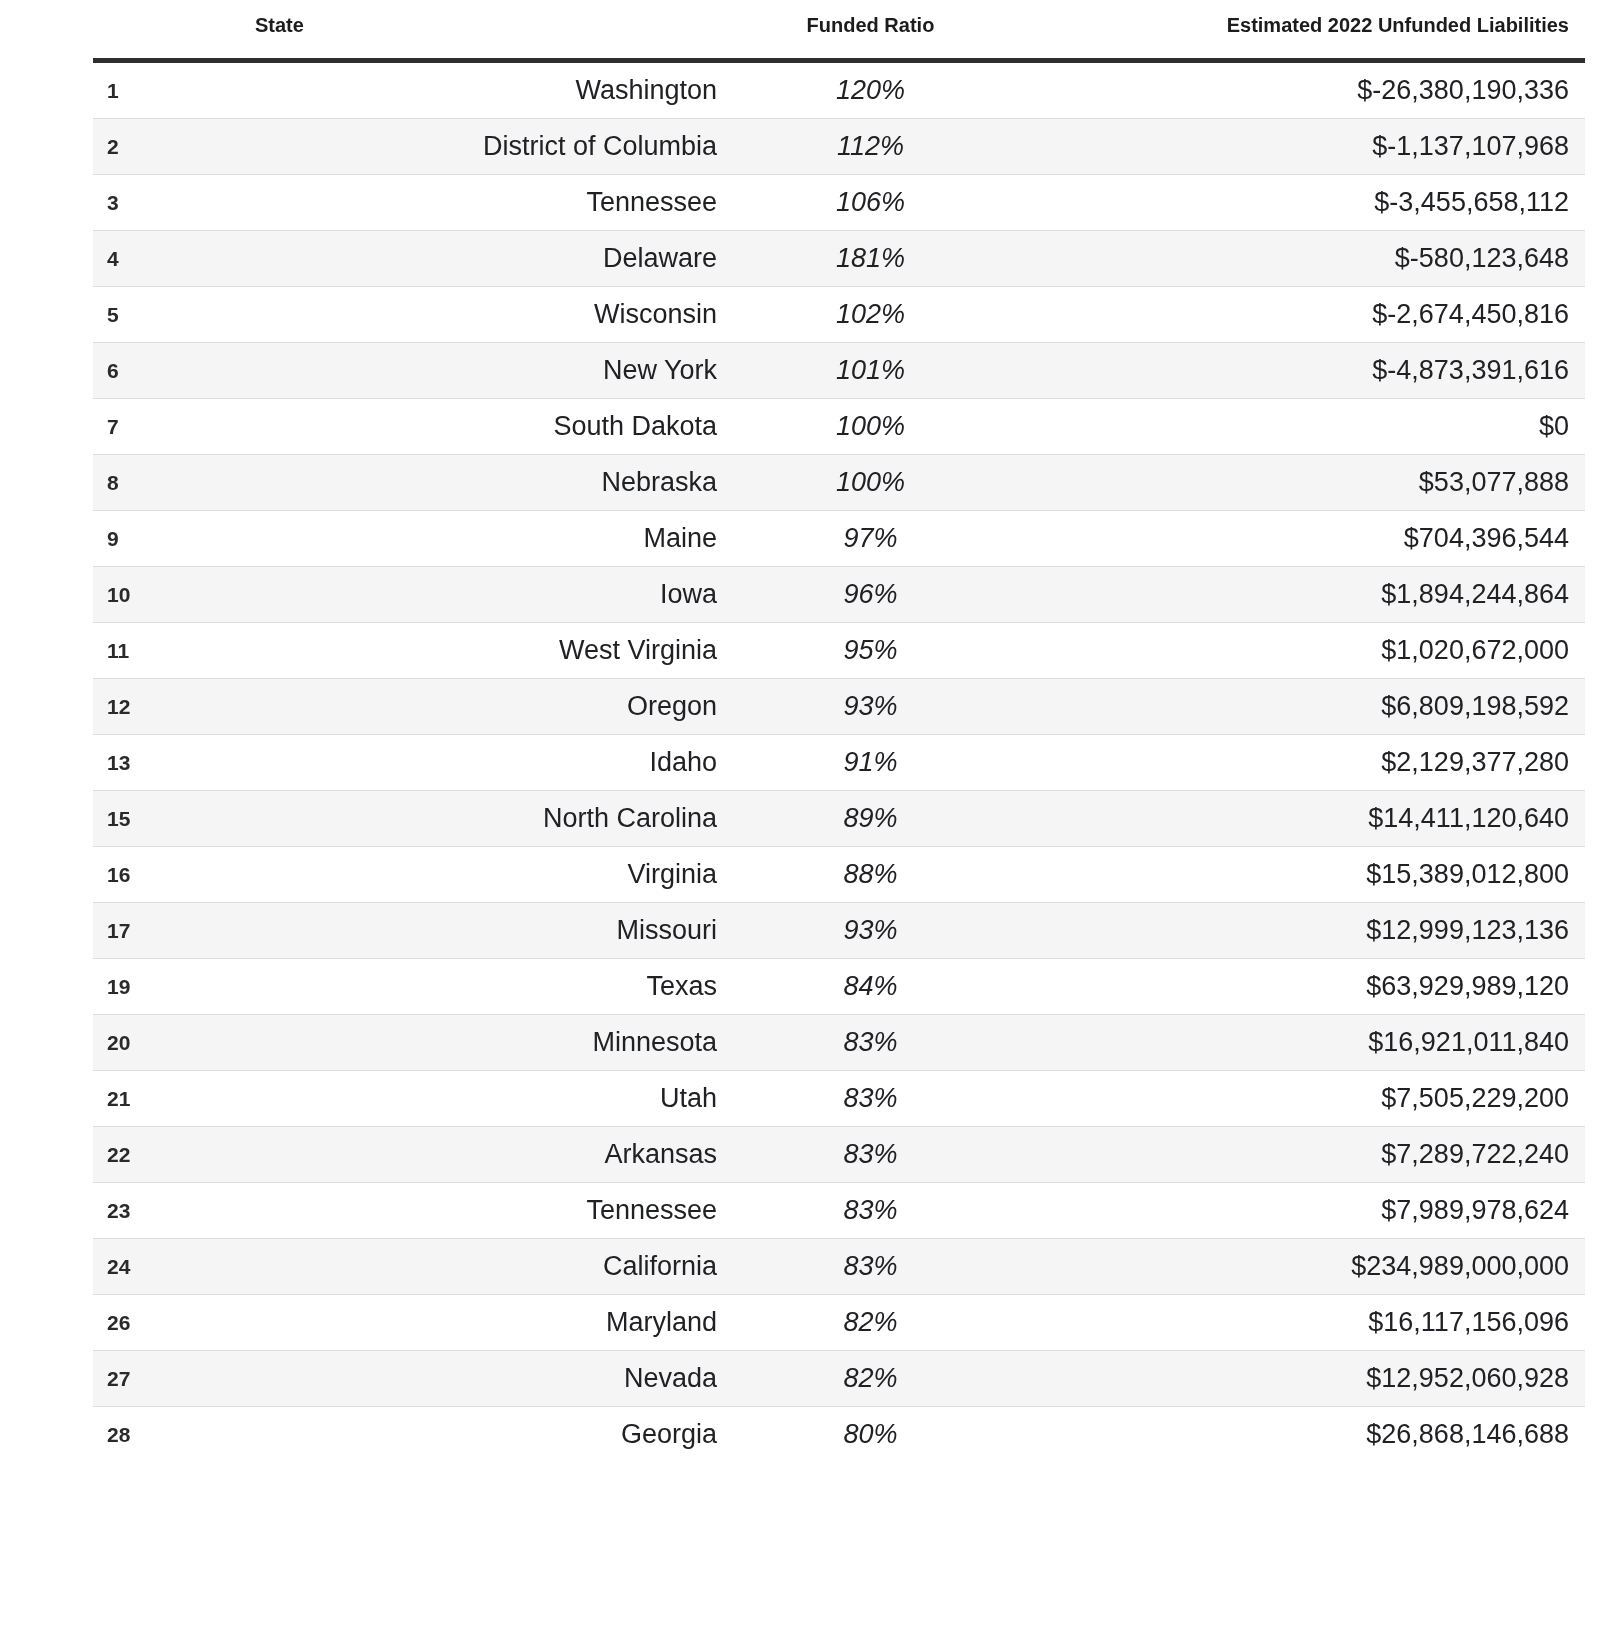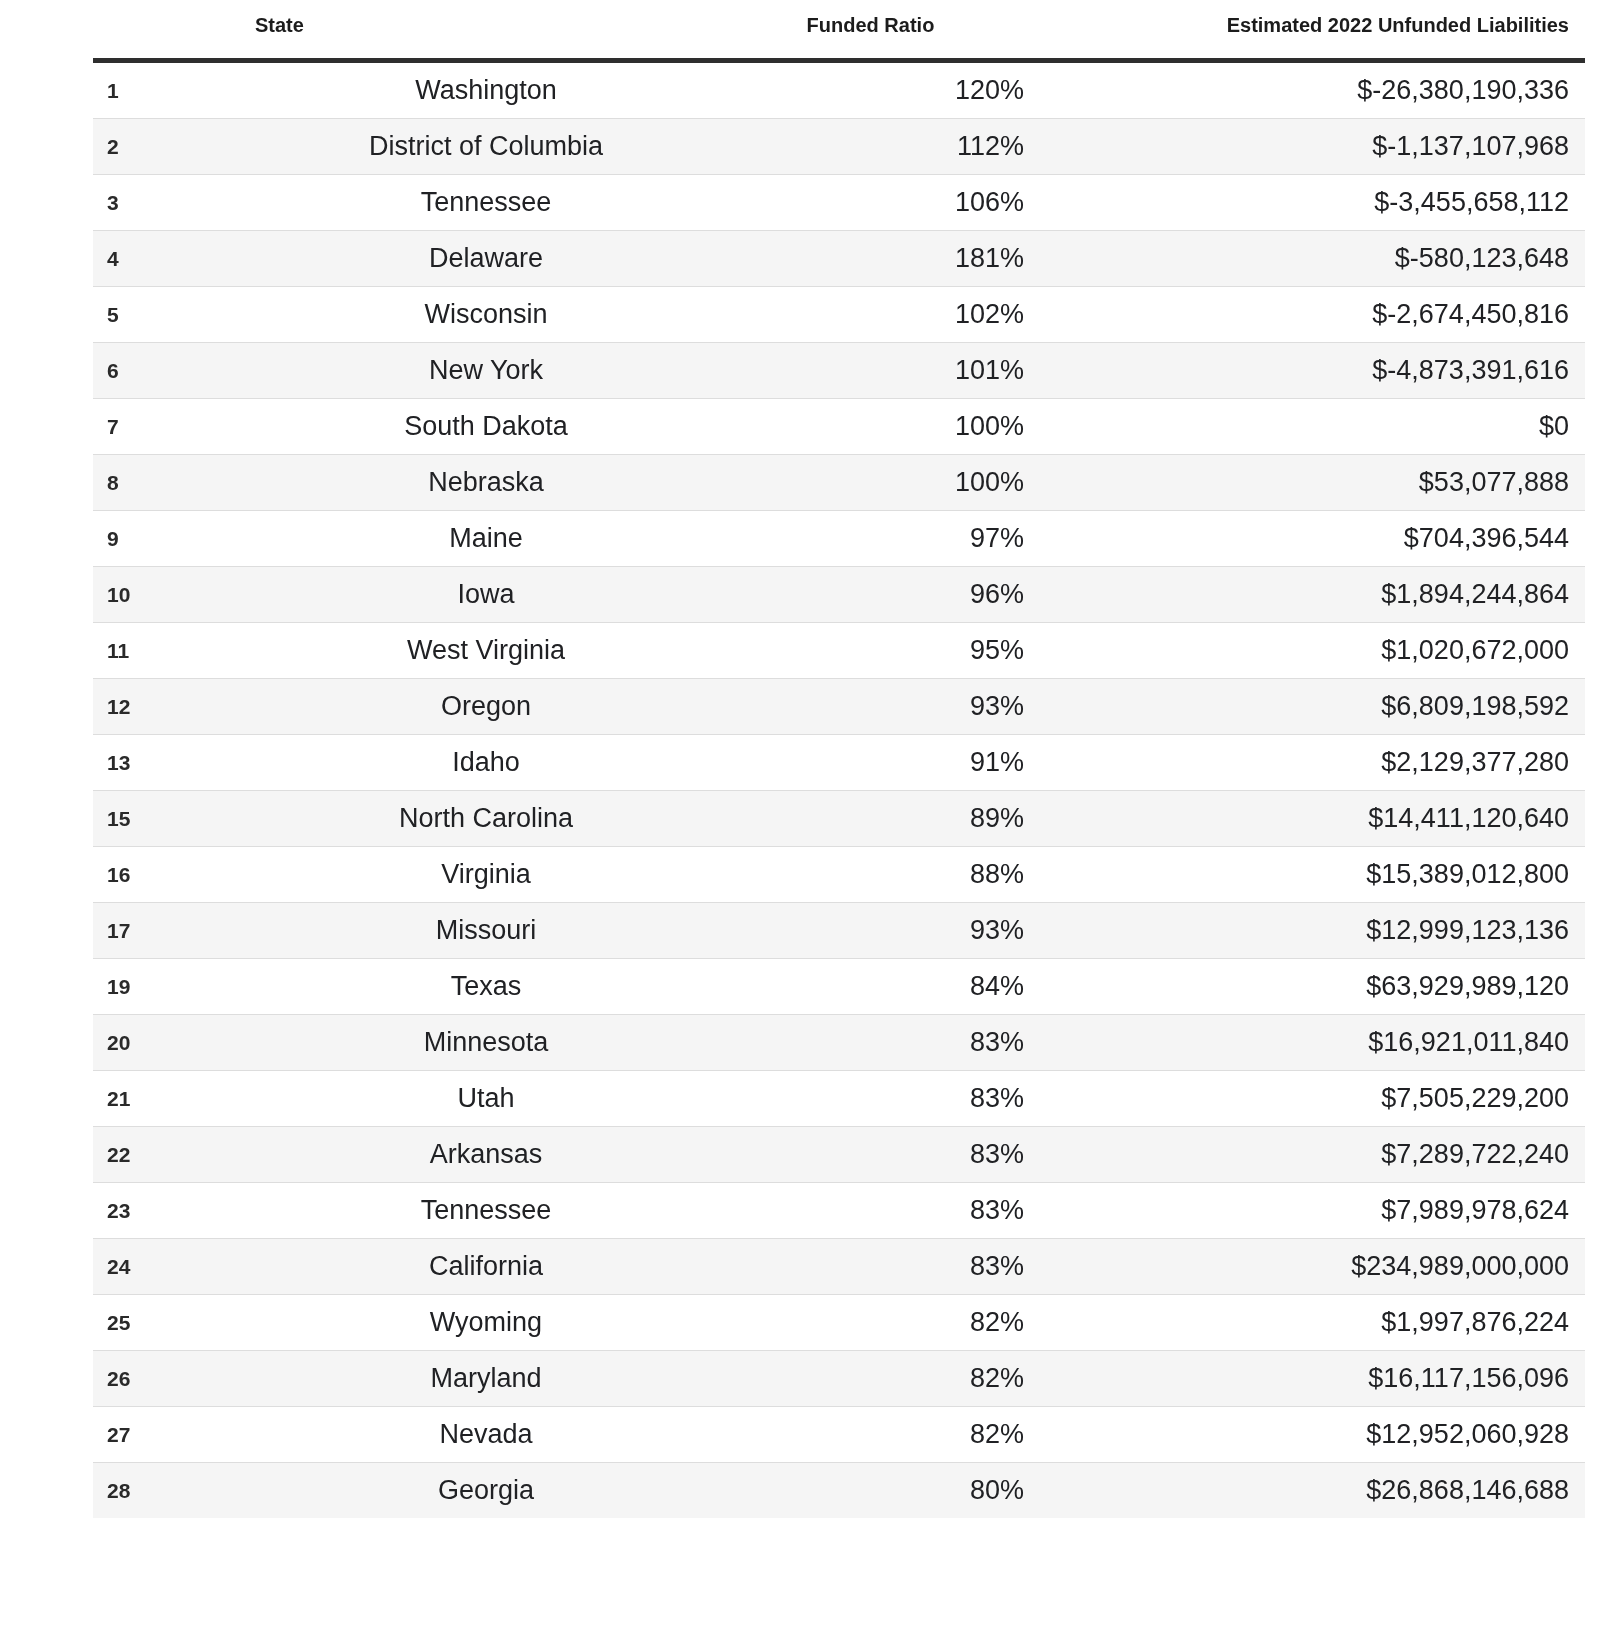--- a/index.html
+++ b/index.html
@@ -54,22 +54,22 @@
   }
   tbody tr:first-child td { border-top: none; }
   tbody tr:nth-child(even) td { background: #f5f5f5; }
   td.rank {
     font-size: 21px;
     font-weight: bold;
     text-align: left;
     padding-left: 14px;
     color: #2a2a2a;
   }
-  td.state { text-align: center; }
-  td.ratio { text-align: right; }
+  td.state { text-align: right; }
+  td.ratio { text-align: center; font-style: italic; }
   td.liab  { text-align: right; padding-right: 16px; }
 </style>
 </head>
 <body>
 
 <div class="table-container">
   <table>
     <thead>
       <tr>
         <th class="col-rank"></th>
@@ -205,26 +205,20 @@
     <td class="ratio">83%</td>
     <td class="liab">$7,989,978,624</td>
   </tr>
         <tr>
     <td class="rank">24</td>
     <td class="state">California</td>
     <td class="ratio">83%</td>
     <td class="liab">$234,989,000,000</td>
   </tr>
         <tr>
-    <td class="rank">25</td>
-    <td class="state">Wyoming</td>
-    <td class="ratio">82%</td>
-    <td class="liab">$1,997,876,224</td>
-  </tr>
-        <tr>
     <td class="rank">26</td>
     <td class="state">Maryland</td>
     <td class="ratio">82%</td>
     <td class="liab">$16,117,156,096</td>
   </tr>
         <tr>
     <td class="rank">27</td>
     <td class="state">Nevada</td>
     <td class="ratio">82%</td>
     <td class="liab">$12,952,060,928</td>

